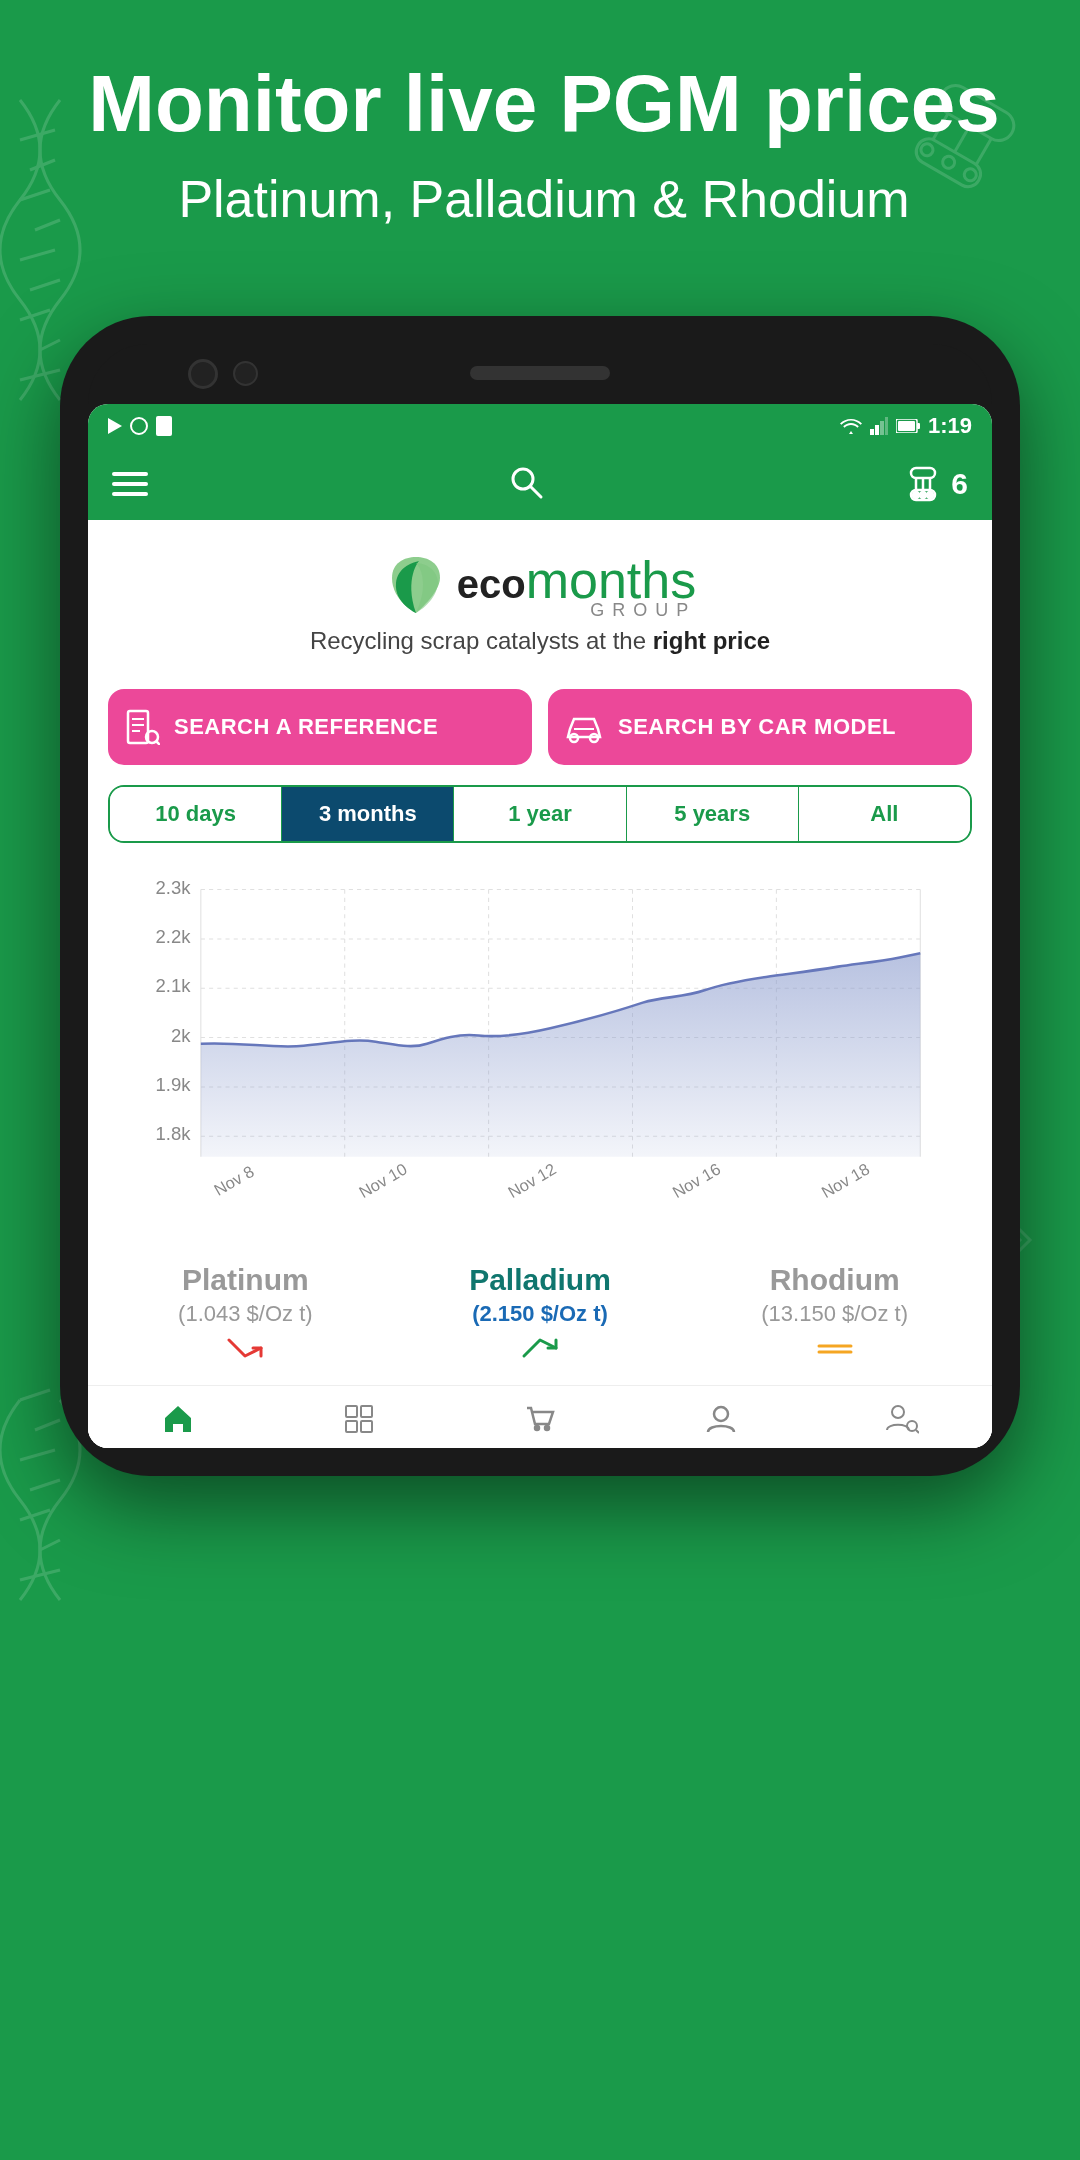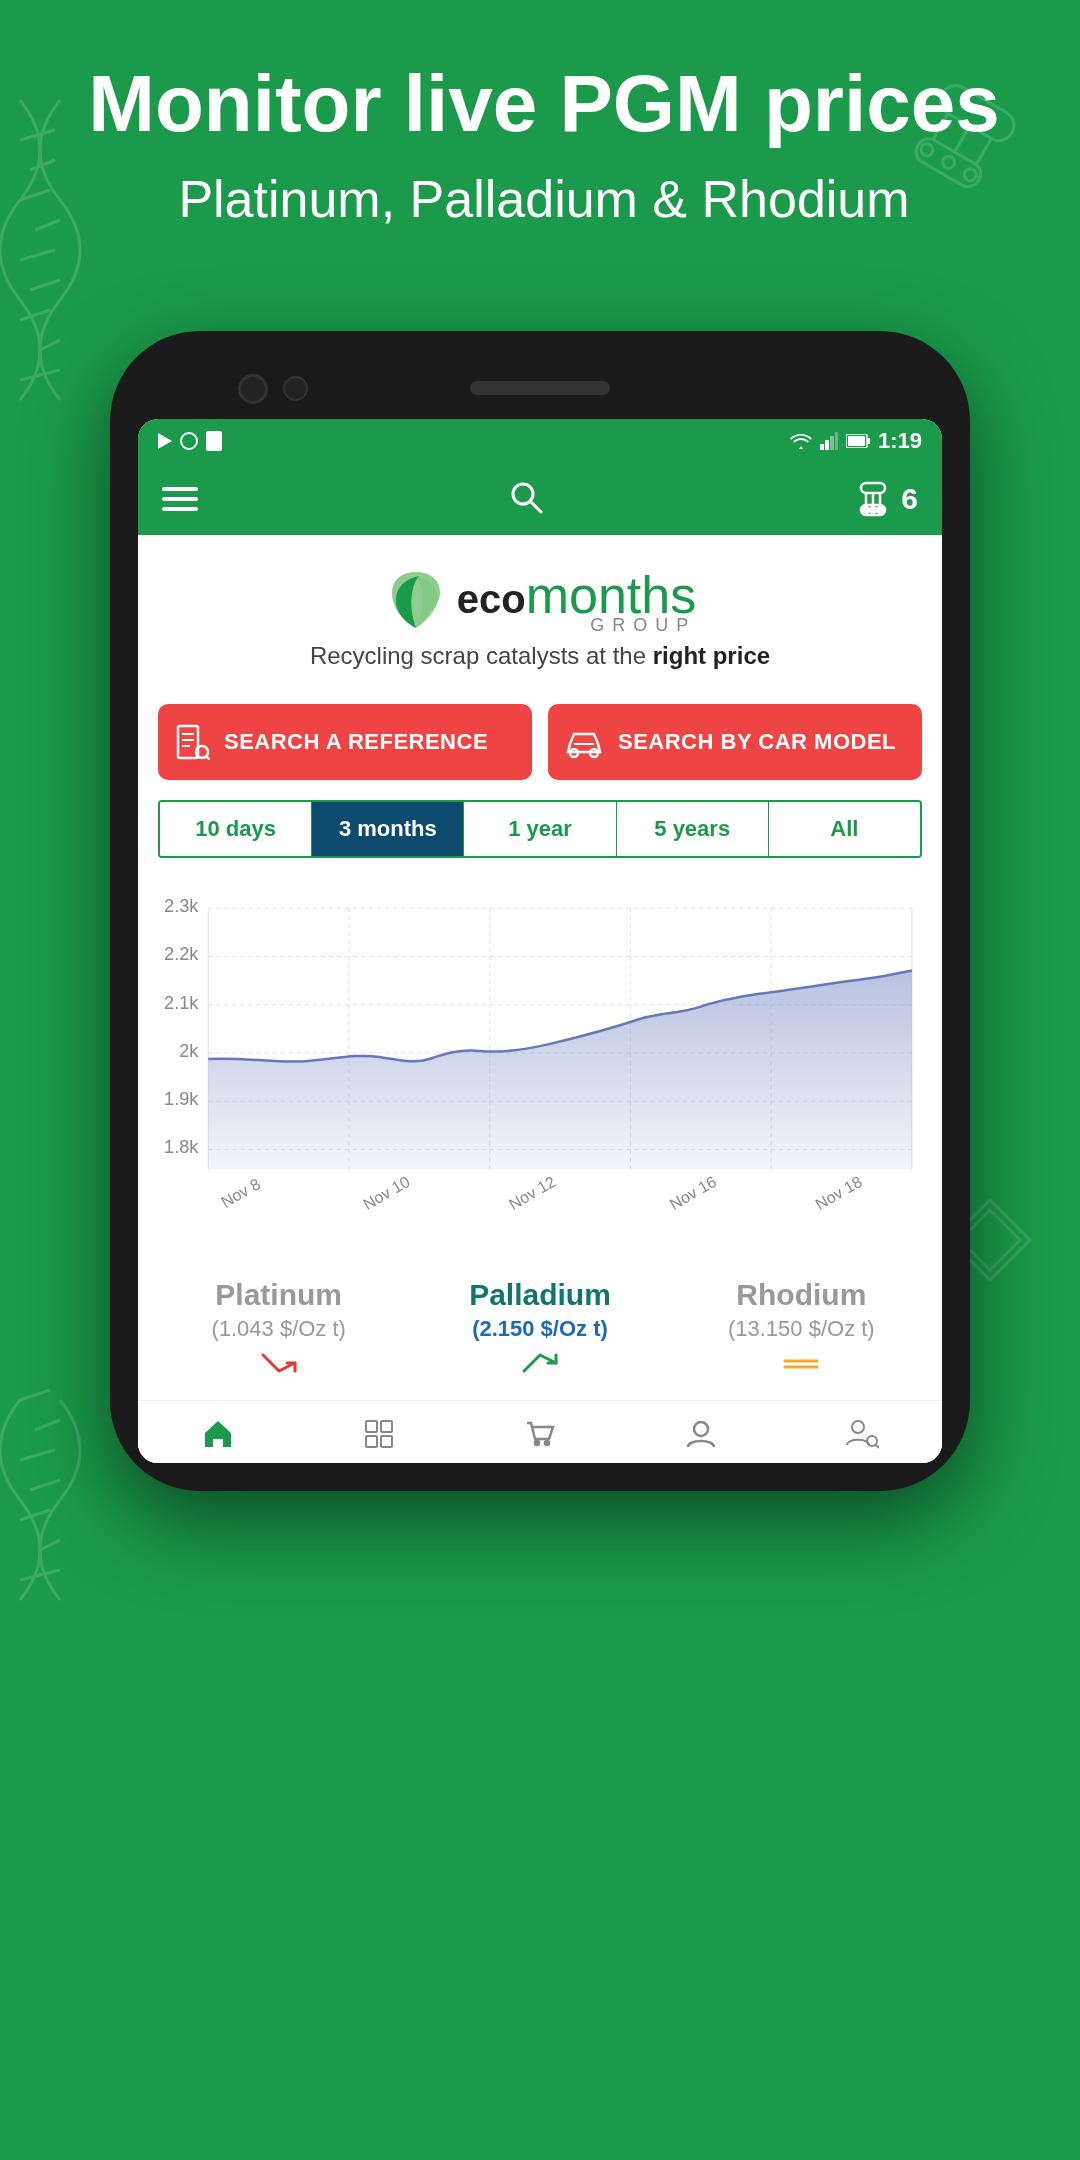--- a/index.html
+++ b/index.html
@@ -36,24 +36,24 @@
     .header-subtitle {
       color: white;
       font-size: 52px;
       font-weight: 400;
       line-height: 1.2;
     }
 
     
     .phone-wrapper {
       position: absolute;
-      top: 331px;
+      top: 316px;
       left: 50%;
       transform: translateX(-50%);
-      width: 860px;
+      width: 960px;
       z-index: 5;
     }
 
     .phone-outer {
       background: #1a1a1a;
       border-radius: 90px;
       padding: 28px;
       box-shadow: 0 30px 80px rgba(0,0,0,0.5);
       position: relative;
     }
@@ -202,41 +202,41 @@
 
     
     .action-buttons {
       display: flex;
       gap: 16px;
       padding: 24px 20px 16px;
     }
 
     .action-btn {
       flex: 1;
-      background: #ef4444;
+      background: #ec4899;
       color: white;
       border: none;
-      border-radius: 10px;
+      border-radius: 16px;
       padding: 20px 16px;
       display: flex;
       align-items: center;
       gap: 14px;
       cursor: pointer;
       font-size: 22px;
       font-weight: 800;
       letter-spacing: 0.5px;
       text-transform: uppercase;
     }
 
     
     .time-filters {
       display: flex;
       margin: 4px 20px 16px;
       border: 2px solid #1a9a4a;
-      border-radius: 4px;
+      border-radius: 16px;
       overflow: hidden;
       align-items: flex-end;
     }
 
     .time-filter-btn {
       flex: 1;
       padding: 14px 0;
       text-align: center;
       font-size: 22px;
       font-weight: 600;

